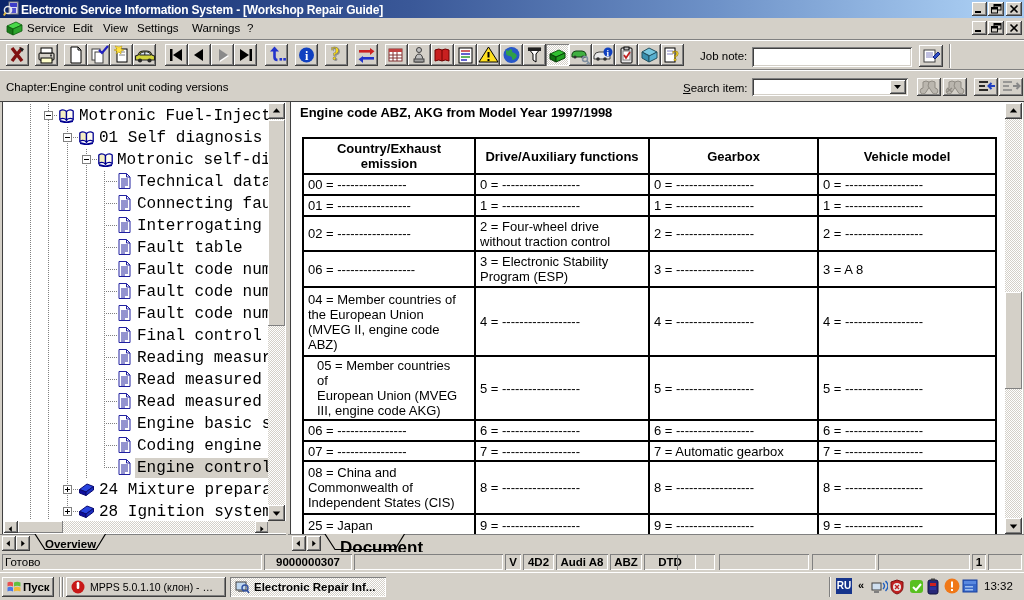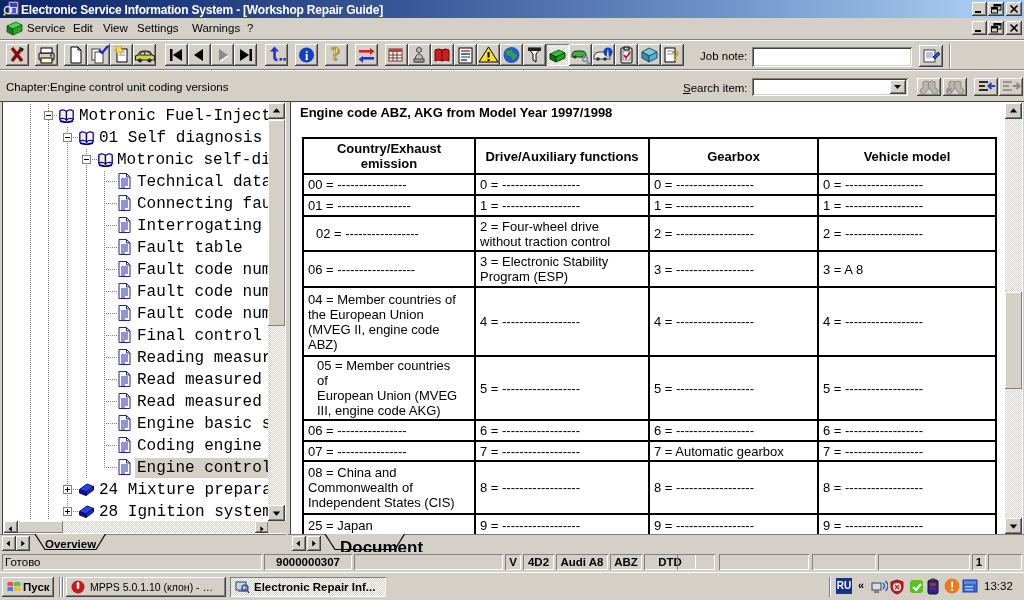--- a/index.html
+++ b/index.html
@@ -515,21 +515,21 @@
             <td style="border:2px solid #000;vertical-align:middle;padding:1px 4px;line-height:15px;">0 = ------------------</td>
             <td style="border:2px solid #000;vertical-align:middle;padding:1px 4px;line-height:15px;">0 = ------------------</td>
           </tr>
           <tr style="height:21px">
             <td style="border:2px solid #000;vertical-align:middle;padding:1px 4px;line-height:15px;">01 = -----------------</td>
             <td style="border:2px solid #000;vertical-align:middle;padding:1px 4px;line-height:15px;">1 = ------------------</td>
             <td style="border:2px solid #000;vertical-align:middle;padding:1px 4px;line-height:15px;">1 = ------------------</td>
             <td style="border:2px solid #000;vertical-align:middle;padding:1px 4px;line-height:15px;">1 = ------------------</td>
           </tr>
           <tr style="height:35px">
-            <td style="border:2px solid #000;vertical-align:middle;padding:1px 12px;line-height:15px;">02 = -----------------</td>
+            <td style="border:2px solid #000;vertical-align:middle;padding:1px 4px;line-height:15px;">02 = -----------------</td>
             <td style="border:2px solid #000;vertical-align:middle;padding:1px 4px;line-height:15px;">2 = Four-wheel drive<br>without traction control</td>
             <td style="border:2px solid #000;vertical-align:middle;padding:1px 4px;line-height:15px;">2 = ------------------</td>
             <td style="border:2px solid #000;vertical-align:middle;padding:1px 4px;line-height:15px;">2 = ------------------</td>
           </tr>
           <tr style="height:36px">
             <td style="border:2px solid #000;vertical-align:middle;padding:1px 4px;line-height:15px;">06 = ------------------</td>
             <td style="border:2px solid #000;vertical-align:middle;padding:1px 4px;line-height:15px;">3 = Electronic Stability<br>Program (ESP)</td>
             <td style="border:2px solid #000;vertical-align:middle;padding:1px 4px;line-height:15px;">3 = ------------------</td>
             <td style="border:2px solid #000;vertical-align:middle;padding:1px 4px;line-height:15px;">3 = A 8</td>
           </tr>

